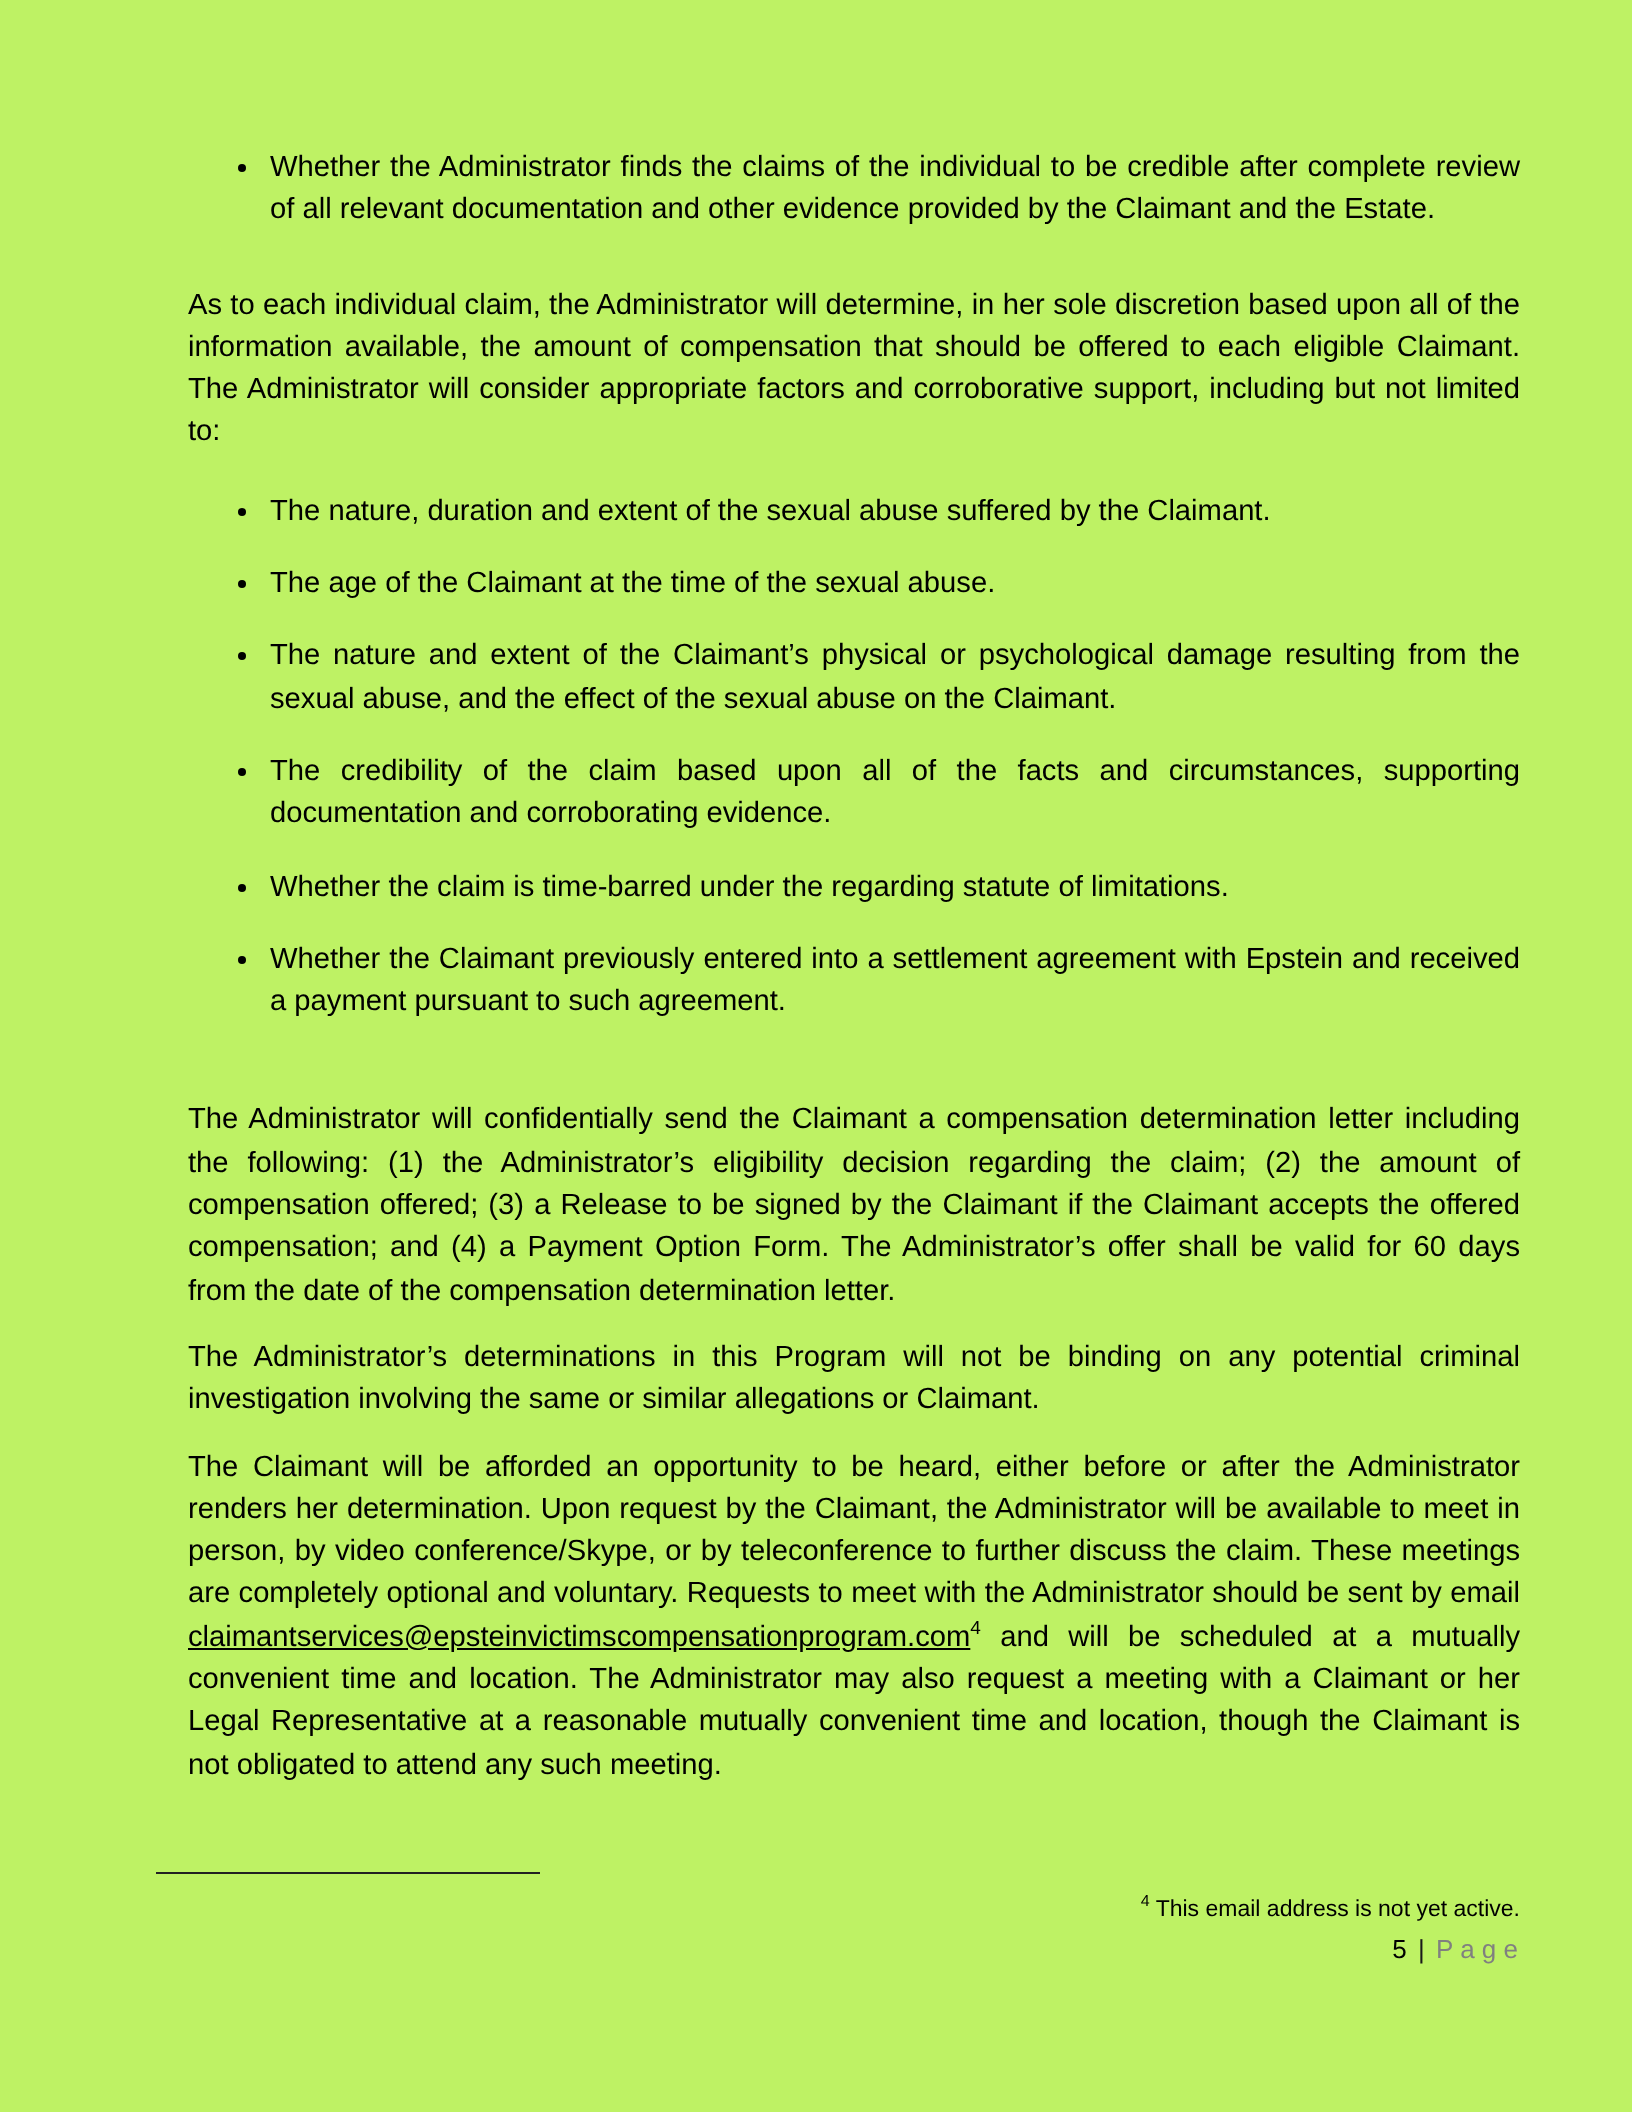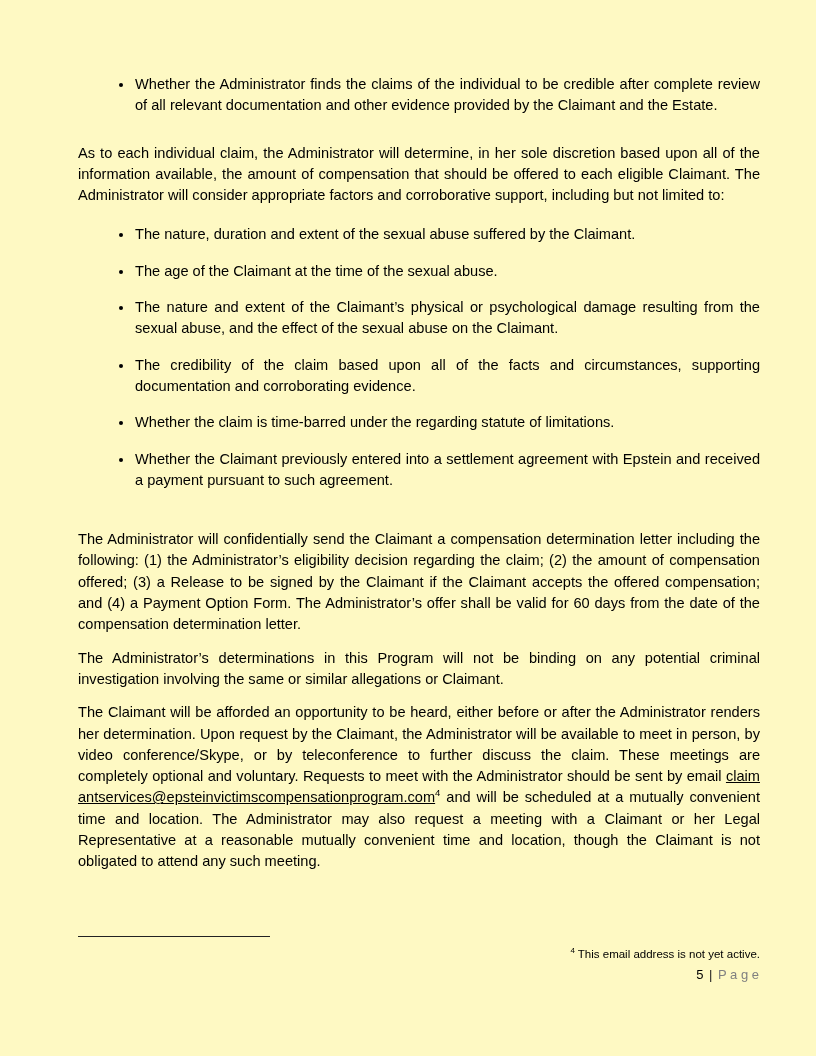--- a/index.html
+++ b/index.html
@@ -6,30 +6,30 @@
   html, body { margin: 0; padding: 0; }
   body {
     width: 816px; height: 1056px;
     background: #ffffff;
     font-family: "Liberation Sans", sans-serif;
     color: #000000;
   }
   .page {
     position: relative;
     width: 816px; height: 1056px;
-    background: #fef9c3;
+    background: #bef264;
     overflow: hidden;
   }
   .content {
     position: absolute;
     top: 74px; left: 78px; right: 56px;
     font-size: 14.6px;
     line-height: 21.3px;
   }
-  p { margin: 0 0 12px 0; text-align: justify; }
+  p { margin: 0 0 12px 16px; text-align: justify; }
 
   ul.bullet-list {
     margin: 0; padding: 0 0 0 56px;
     list-style: disc outside;
   }
   ul.bullet-list li {
     text-align: justify;
     margin: 0 0 15px 0;
     padding-left: 1px;
   }

